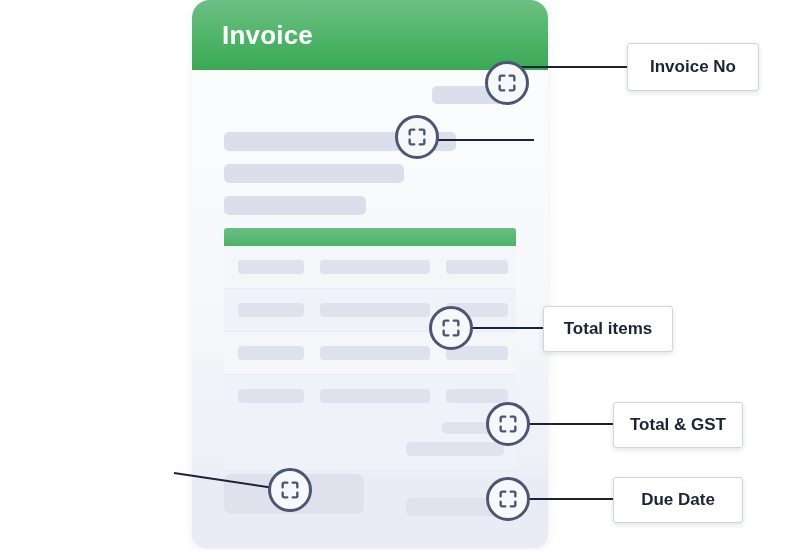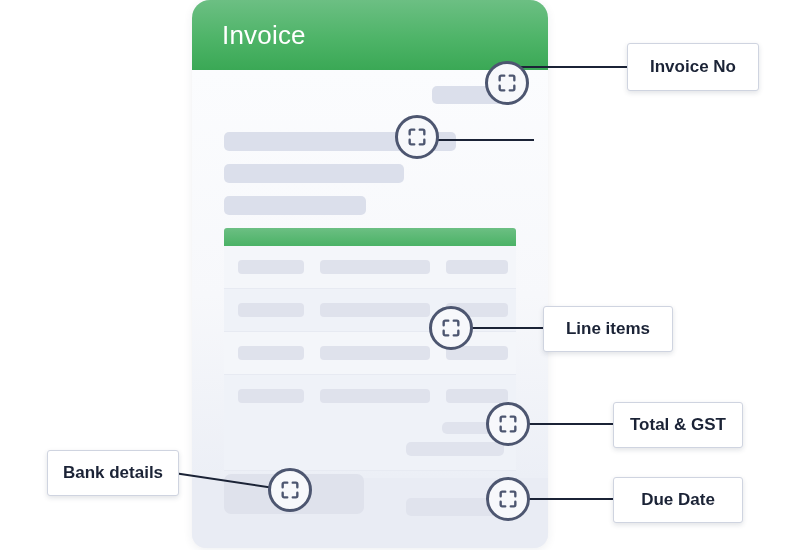--- a/index.html
+++ b/index.html
@@ -17,21 +17,21 @@
     border-radius:18px 18px 14px 14px;
     overflow:hidden;
     box-shadow:0 2px 10px rgba(40,50,80,.08);
   }
   .doc-header{
     position:absolute;left:0;top:0;width:356px;height:70px;
     background:linear-gradient(180deg,#6cbf83 0%,#4eb468 55%,#3aa855 100%);
   }
   .doc-title{
     position:absolute;left:30px;top:20px;
-    font-size:26px;font-weight:normal;color:#ffffff;letter-spacing:.2px;
+    font-size:26px;font-weight:bold;color:#ffffff;letter-spacing:.2px;
   }
   .doc-body{
     position:absolute;left:0;top:70px;width:356px;height:408px;
     background:linear-gradient(180deg,#fbfcfe 0%,#f7f8fb 55%,#eceff6 100%);
   }
   .doc-foot{
     position:absolute;left:0;top:478px;width:356px;height:70px;
     background:#e9ecf4;
   }
 
@@ -198,25 +198,22 @@
         <path d="M15 4h3.4A1.6 1.6 0 0 1 20 5.6V9"></path>
       <path d="M20 15v3.4a1.6 1.6 0 0 1-1.6 1.6H15"></path>
         <path d="M9 20H5.6A1.6 1.6 0 0 1 4 18.4V15"></path>
     </svg>
   </div>
 
   <div class="callout" style="left:627px;top:43px;width:130px;height:46px;">
     <span>Invoice No</span>
   </div>
   <div class="callout" style="left:543px;top:306px;width:128px;height:44px;">
-    <span>Line items</span>
+    <span>Total items</span>
   </div>
   <div class="callout" style="left:613px;top:402px;width:128px;height:44px;">
     <span>Total &amp; GST</span>
   </div>
   <div class="callout" style="left:613px;top:477px;width:128px;height:44px;">
     <span>Due Date</span>
   </div>
-  <div class="callout" style="left:47px;top:450px;width:130px;height:44px;">
-    <span>Bank details</span>
-  </div>
 
 </div>
 
 </body></html>

